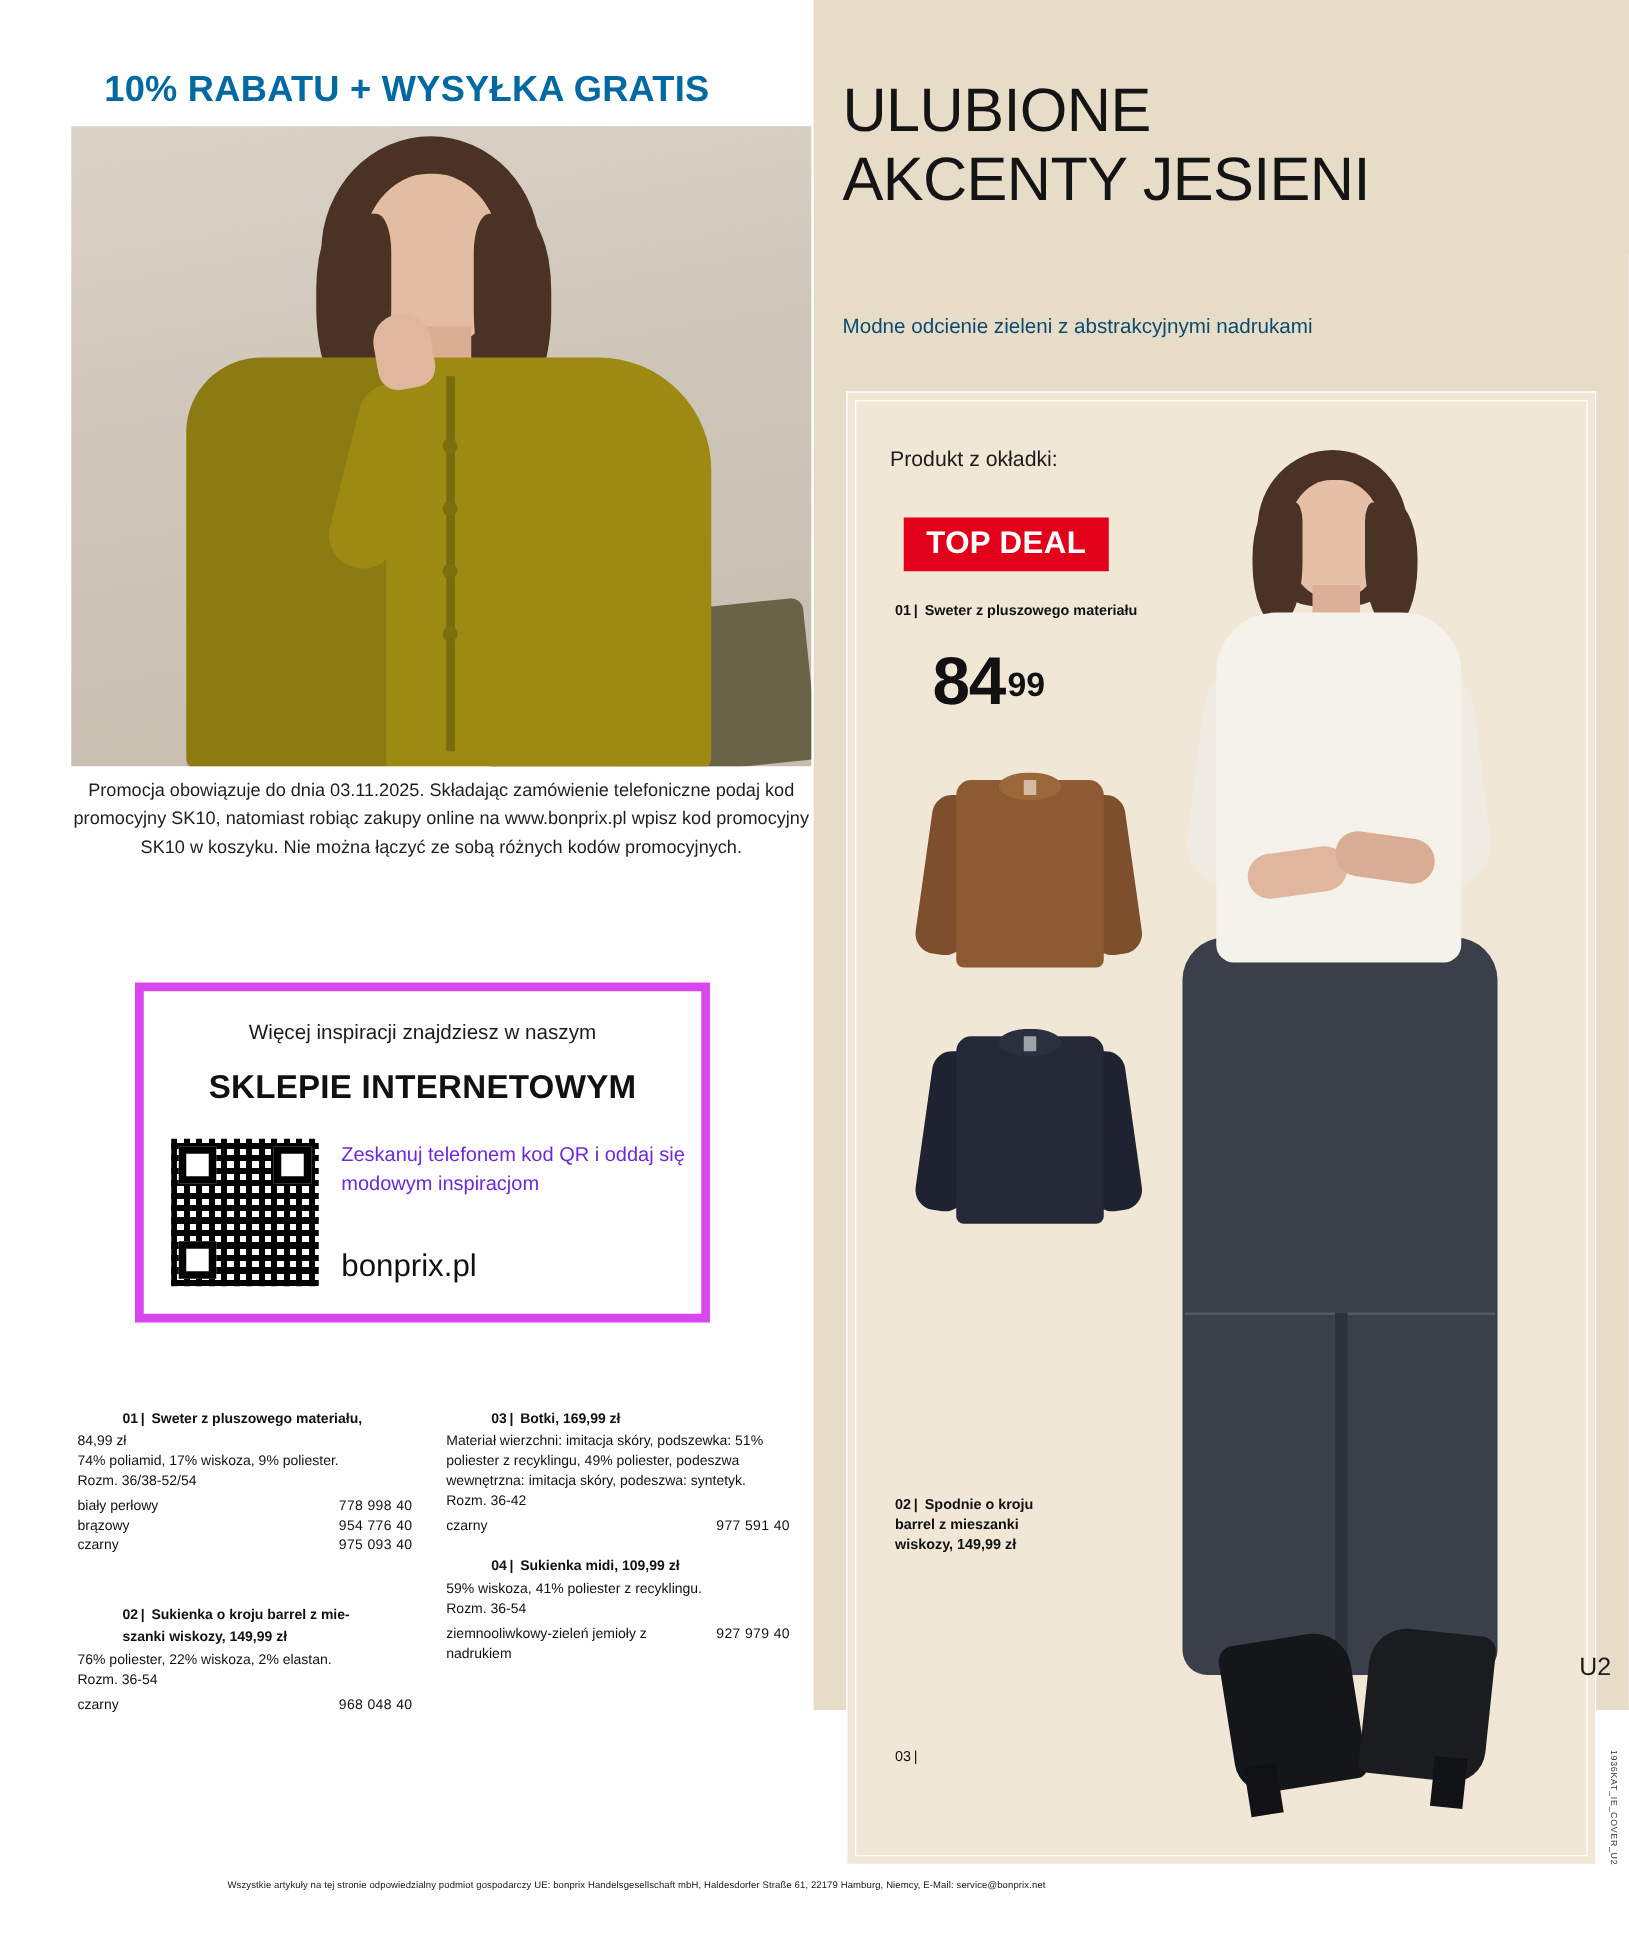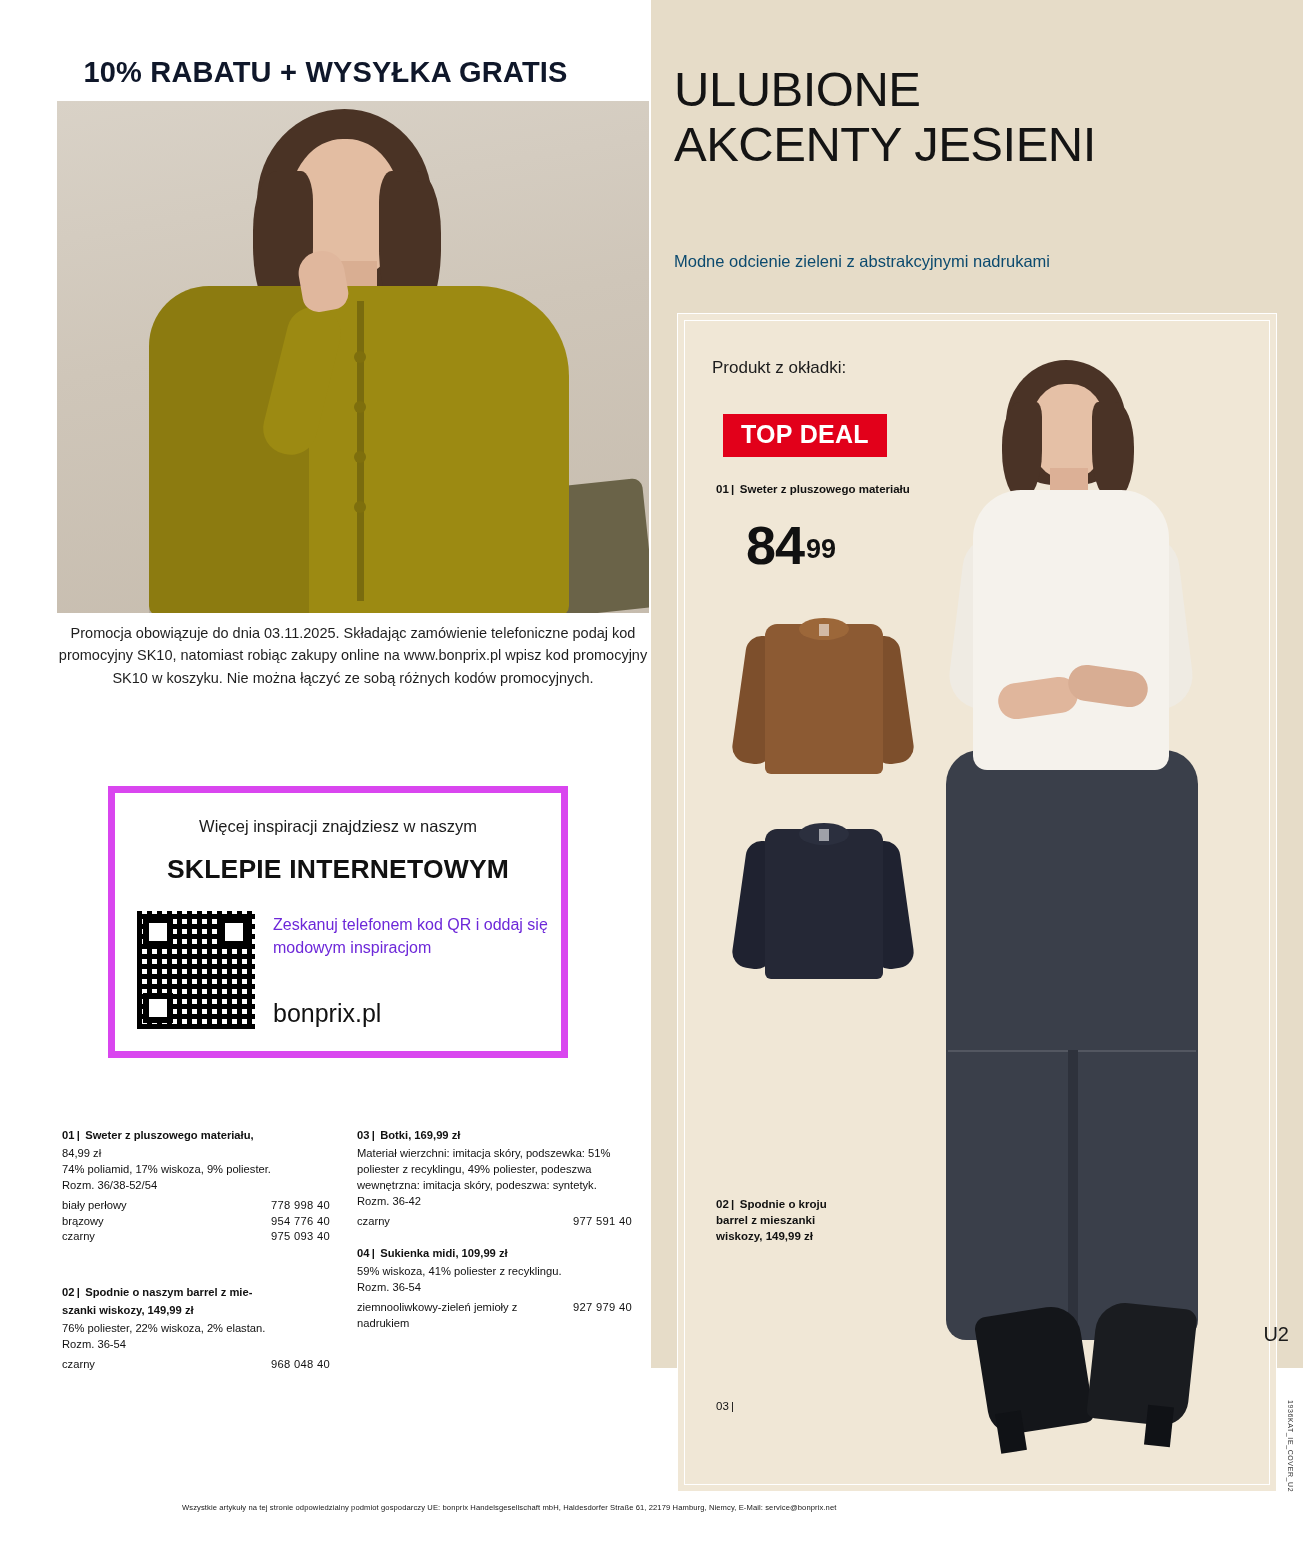--- a/index.html
+++ b/index.html
@@ -24,21 +24,21 @@
   }
 
   .promo-heading {
     position: absolute;
     left: 0; top: 56px;
     width: 651px;
     text-align: center;
     font-size: 29px;
     font-weight: 700;
     letter-spacing: 0.2px;
-    color: #0f172a;
+    color: #0369a1;
   }
 
   .hero-photo {
     position: absolute;
     left: 57px; top: 101px;
     width: 592px;
     height: 512px;
     background: linear-gradient(170deg,#d9d2c7 0%, #cfc6b9 45%, #c6bcae 100%);
     overflow: hidden;
   }
@@ -149,21 +149,21 @@
     position: absolute;
     left: 62px; top: 1128px;
     width: 570px;
     font-size: 11.2px;
     line-height: 1.42;
     color: #111;
   }
   .art-col { position: absolute; top: 0; }
   .art-col.c1 { left: 0; width: 268px; }
   .art-col.c2 { left: 295px; width: 275px; }
-  .art-title { font-weight: 700; margin-bottom: 2px; }
+  .art-title { font-weight: 700; margin-bottom: 2px; margin-left: 36px; }
   .art-num { font-weight: 700; }
   .art-block { margin-bottom: 17px; }
   .art-row { display: flex; justify-content: space-between; }
   .art-row .nm { }
   .art-row .no { letter-spacing: 0.3px; }
   .art-pair { margin-top: 4px; }
 
   .footer-legal {
     position: absolute;
     left: 182px; top: 1503px;
@@ -364,21 +364,21 @@
             <span class="no">954 776 40</span>
           </div>
           <div class="art-row">
             <span class="nm">czarny</span>
             <span class="no">975 093 40</span>
           </div>
         </div>
       </div>
 
       <div class="art-block" style="margin-top:40px">
-        <div class="art-title"><span class="art-num">02</span> |  <span>Spodnie o naszym barrel z mie-</span></div>
+        <div class="art-title"><span class="art-num">02</span> |  <span>Sukienka o kroju barrel z mie-</span></div>
         <div class="art-title">szanki wiskozy, 149,99 zł</div>
         <div>76% poliester, 22% wiskoza, 2% elastan.</div>
         <div>Rozm. 36-54</div>
         <div class="art-row art-pair">
           <span class="nm">czarny</span>
           <span class="no">968 048 40</span>
         </div>
       </div>
 
     </div>

